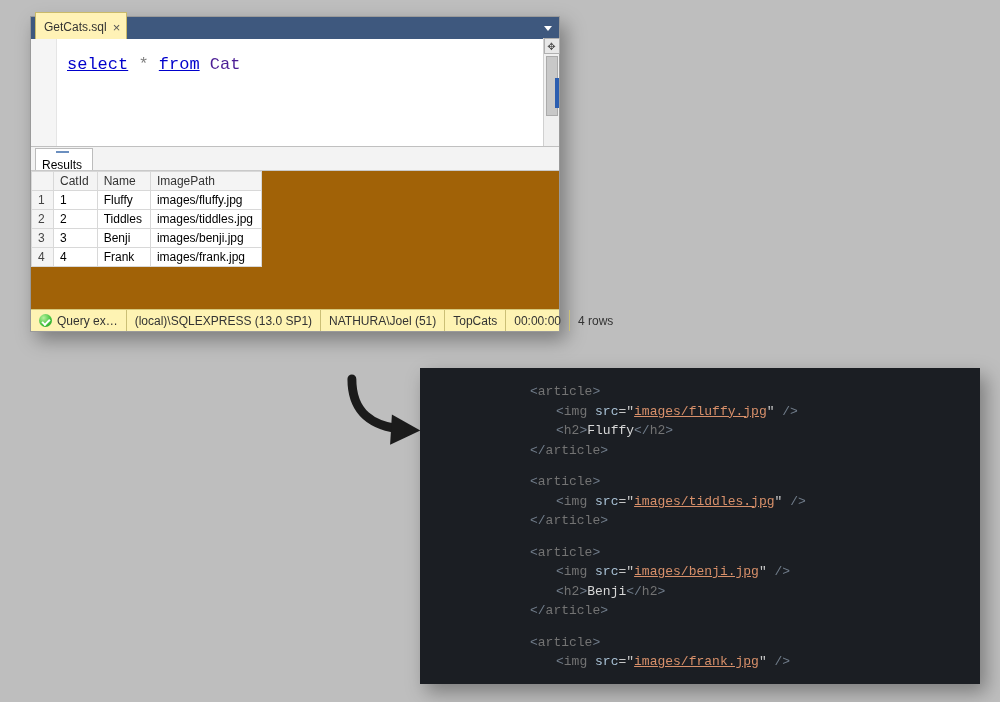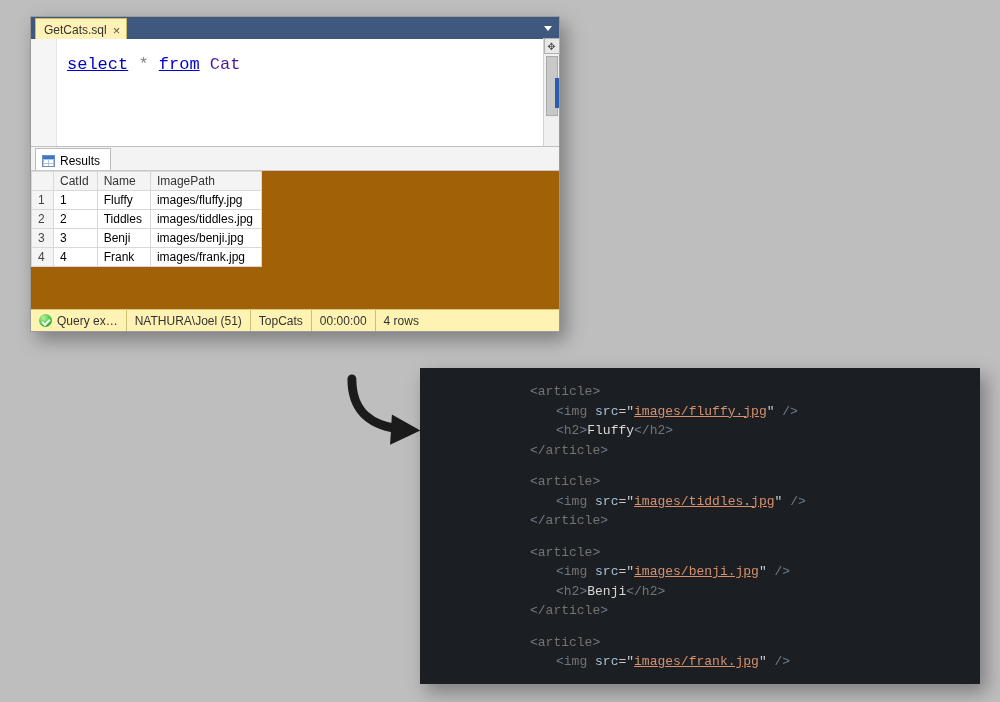--- a/index.html
+++ b/index.html
@@ -31,21 +31,21 @@
     height: 22px;
     background: #3e587e;
     display: flex;
     align-items: flex-end;
     position: relative;
   }
   .tabstrip .tab {
     background: #fff2b6;
     border: 1px solid #caba6a;
     border-bottom: none;
-    height: 21px;
+    height: 27px;
     padding: 2px 6px 0 8px;
     margin-left: 4px;
     display: flex;
     align-items: center;
     gap: 6px;
     font-size: 12px;
     color: #333;
   }
   .tabstrip .tab .close {
     font-family: Arial, sans-serif;
@@ -141,20 +141,21 @@
     background: #fff;
     border: 1px solid #bcbcbc;
     border-bottom: none;
     height: 22px;
     margin-left: 4px;
     padding: 2px 10px 0 6px;
     display: flex;
     align-items: center;
     gap: 5px;
     font-size: 12px;
+    flex-direction: column;
   }
   .grid-icon {
     width: 13px; height: 12px;
     background:
       linear-gradient(#3a78c6,#3a78c6) 0 0/100% 3px no-repeat,
       linear-gradient(#fff,#fff) 0 3px/100% 9px no-repeat;
     border: 1px solid #6b8fbf;
     position: relative;
   }
   .grid-icon::after{
@@ -330,20 +331,21 @@
           </tr>
         </tbody>
     </table>
   </div>
 
   <div class="statusbar">
     <div class="seg">
       <span class="status-ok"></span>
       <span>Query ex…</span>
     </div>
+    <div class="seg">(local)\SQLEXPRESS (13.0 SP1)</div>
     <div class="seg">NATHURA\Joel (51)</div>
     <div class="seg">TopCats</div>
     <div class="seg">00:00:00</div>
     <div class="seg">4 rows</div>
   </div>
 </div>
 
 <svg class="arrow" viewBox="0 0 100 90">
   <path d="M15 10 C 15 50, 40 62, 66 66" stroke="#1b1b1b" stroke-width="10" fill="none" stroke-linecap="round"></path>
   <path d="M60 50 L92 68 L58 84 Z" fill="#1b1b1b"></path>

